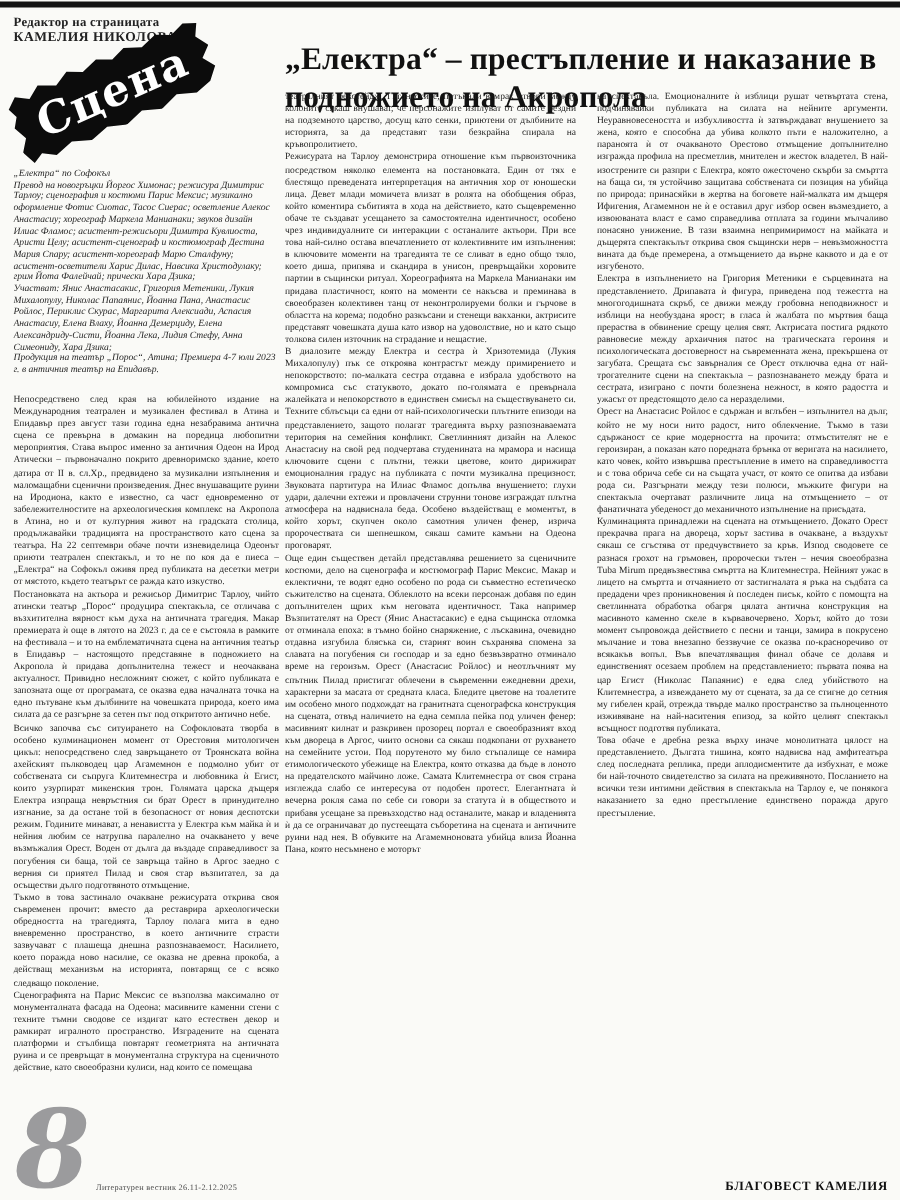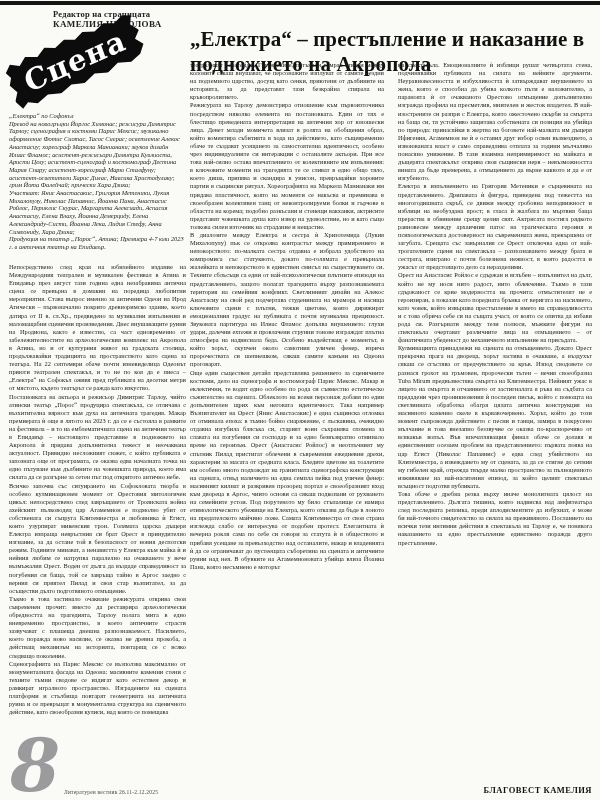--- a/index.html
+++ b/index.html
@@ -9,21 +9,21 @@
     font-family:"Liberation Serif", serif;
     color:#222;
     overflow:hidden;
   }
   .top-rule{
     position:absolute;left:0;top:1px;width:600px;height:4px;background:#141414;
   }
   .editor-block{
     position:absolute;left:9px;top:9px;width:170px;
     font-family:"Liberation Serif", serif;
-    font-weight:bold;line-height:10px;margin-left:44px;
+    font-weight:bold;line-height:10px;
   }
   .editor-label{font-size:8.5px;letter-spacing:.2px;}
   .editor-name{font-size:9px;letter-spacing:.4px;}
   .stamp{
     position:absolute;left:4px;top:36px;width:142px;height:50px;
     background:#0c0c0c;
     transform:rotate(-24deg);
     transform-origin:50% 50%;
     display:flex;align-items:center;justify-content:center;
     clip-path:polygon(2% 16%,7% 4%,13% 14%,19% 2%,27% 12%,34% 1%,41% 10%,49% 2%,56% 11%,63% 3%,71% 12%,79% 4%,86% 13%,93% 5%,99% 12%,96% 28%,100% 45%,95% 58%,99% 74%,94% 90%,86% 97%,77% 88%,68% 98%,59% 89%,50% 98%,41% 90%,32% 98%,23% 89%,14% 97%,8% 87%,3% 95%,0% 76%,4% 60%,1% 42%,4% 29%);

